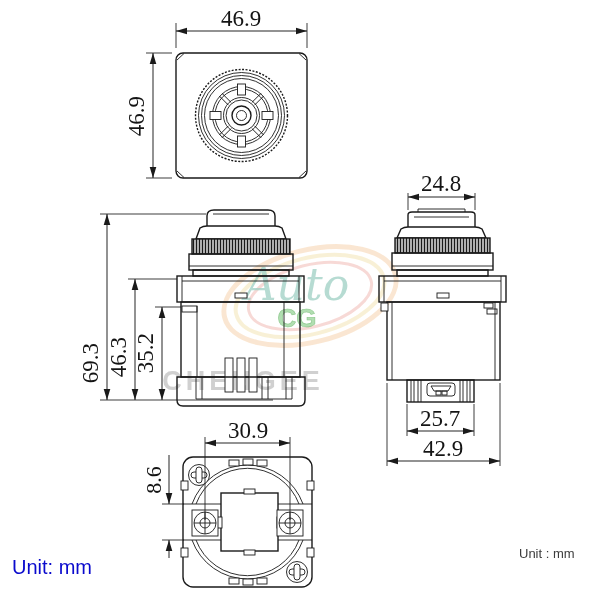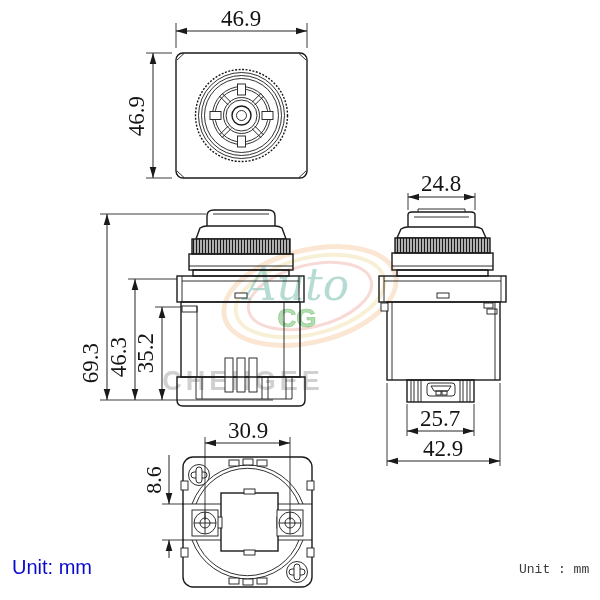--- a/index.html
+++ b/index.html
@@ -18,22 +18,22 @@
   
   .wmbrand{font-family:"Liberation Sans",sans-serif;font-weight:bold;font-size:27px;
            letter-spacing:4px;fill:#cdcdcd;opacity:0.92;}
   .wmscript{font-family:"DejaVu Serif",serif;font-style:italic;font-size:44px;
             fill:#9ed0c4;opacity:0.75;}
   .wmcg{font-family:"Liberation Sans",sans-serif;font-weight:bold;font-size:26px;
         fill:#9ed69e;stroke:#6db86d;stroke-width:0.6;opacity:0.8;}
   
   .unit-left{position:absolute;left:12px;top:556px;font-size:20px;color:#0a0acd;
              font-family:"Liberation Sans",sans-serif;}
-  .unit-right{position:absolute;left:519px;top:562px;font-size:13px;color:#3c3c3c;
-              font-family:Liberation Mono, monospace;}
+  .unit-right{position:absolute;left:519px;top:546px;font-size:13px;color:#3c3c3c;
+              font-family:Liberation Sans, sans-serif;}
 </style>
 </head>
 <body>
 
 <div class="canvas">
 
 <svg width="600" height="600" viewBox="0 0 600 600">
   <defs>
     <marker id="arr" markerWidth="13" markerHeight="9" refX="11.5" refY="4.5" orient="auto-start-reverse" markerUnits="userSpaceOnUse">
       <path d="M0.5,1.2 L11.5,4.5 L0.5,7.8 Z" fill="#1a1a1a"></path>

